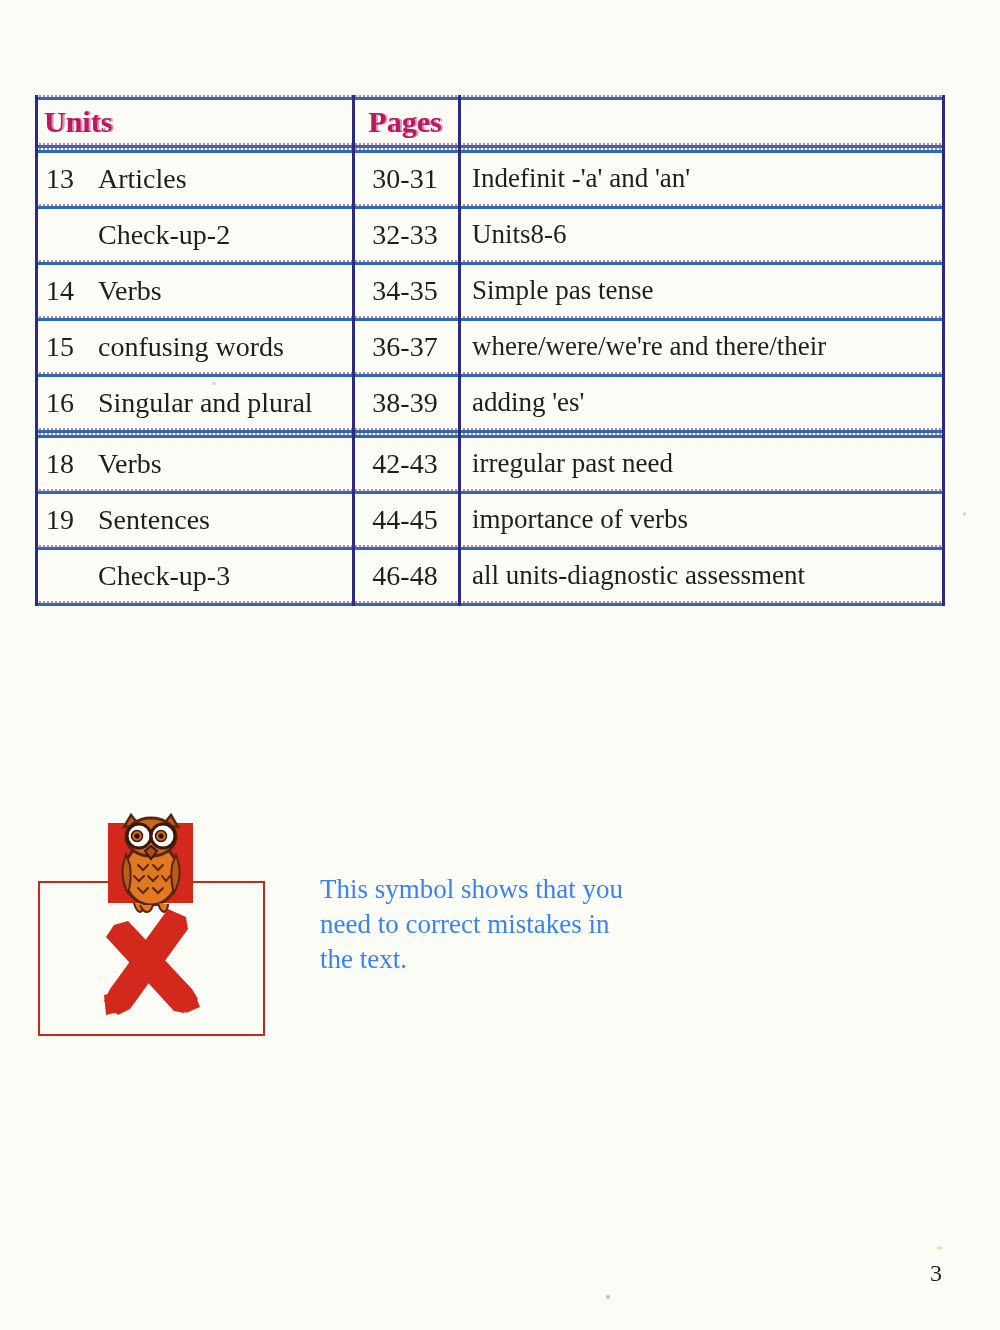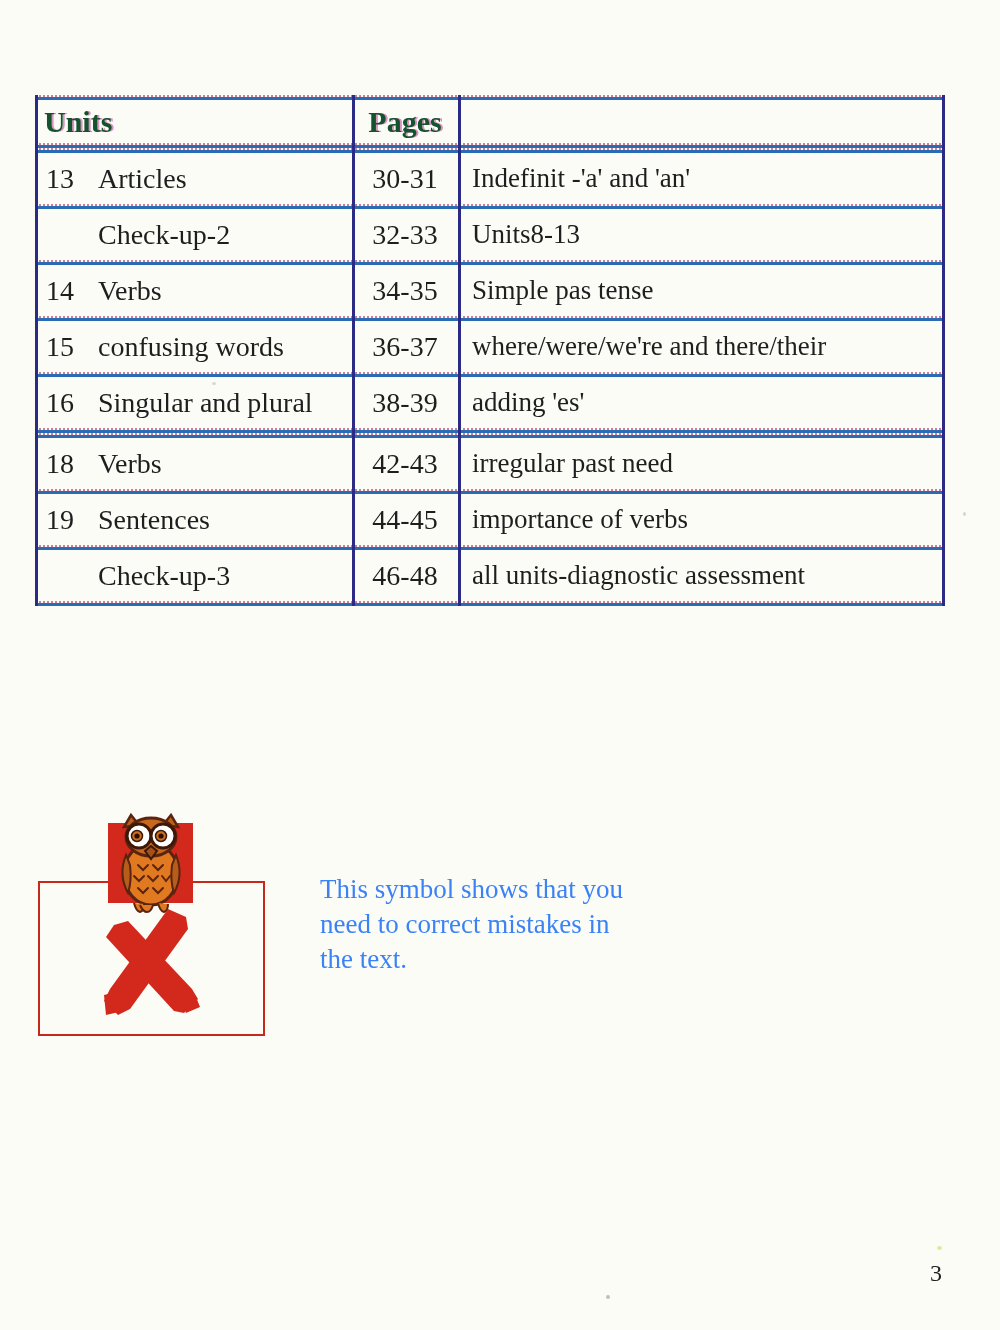--- a/index.html
+++ b/index.html
@@ -20,21 +20,21 @@
   .trow.head{height:43px;}
   .trow.tall{height:85px;}
   .trow.std{height:51px;}
   .c1{width:317px;display:flex;align-items:center;box-sizing:border-box;}
   .c2{width:106px;display:flex;align-items:center;justify-content:center;box-sizing:border-box;}
   .c3{flex:1;display:flex;align-items:center;box-sizing:border-box;
       padding-left:14px;padding-right:6px;font-size:27px;line-height:33px;}
   .num{display:inline-block;width:52px;padding-left:11px;box-sizing:content-box;}
   .ttl{display:inline-block;}
   .hdrtxt{
-    font-weight:bold;font-size:30px;color:#14532d;
+    font-weight:bold;font-size:30px;color:#be185d;
     text-shadow:2px 0 0 rgba(190,60,150,.55);
   }
   .head .c1{padding-left:9px;}
   .vline{position:absolute;top:0;bottom:0;width:3px;background:#2b2b86;}
   .vl0{left:0;} .vl1{left:317px;} .vl2{left:423px;} .vl3{left:907px;}
 
   
   .xbox{
     position:absolute;left:38px;top:881px;width:227px;height:155px;
     border:2px solid #c5291d;background:transparent;box-sizing:border-box;
@@ -85,21 +85,21 @@
       <div class="c3">Indefinit -'a' and 'an'</div>
     </div>
     <div class="rule"></div>
 
     <div class="trow std">
       <div class="c1">
           <span class="num"></span>
           <span class="ttl">Check-up-2</span>
         </div>
       <div class="c2">32-33</div>
-      <div class="c3">Units8-13</div>
+      <div class="c3">Units8-6</div>
     </div>
     <div class="rule"></div>
 
     <div class="trow std">
       <div class="c1">
           <span class="num">14</span>
           <span class="ttl">Verbs</span>
         </div>
       <div class="c2">34-35</div>
       <div class="c3">Simple pas tense</div>

